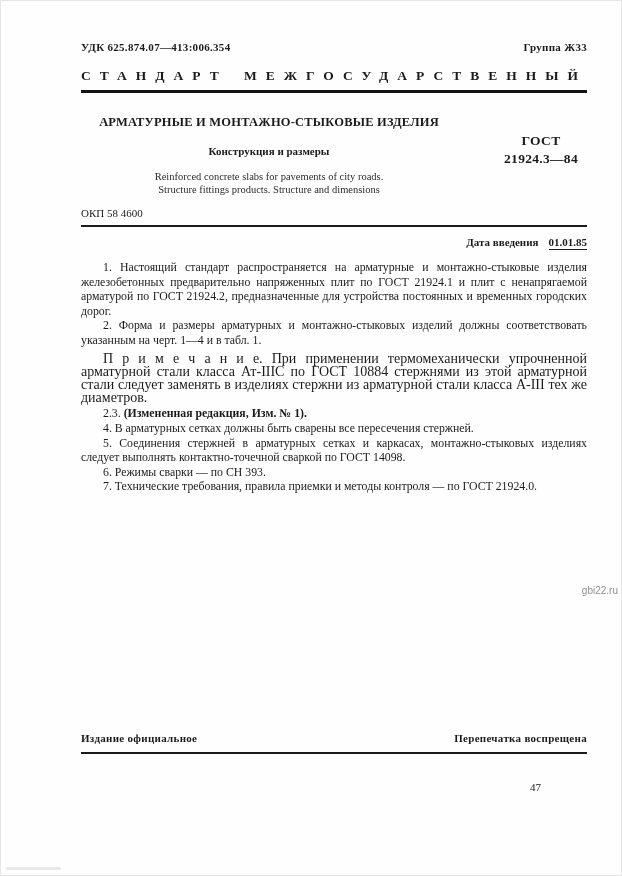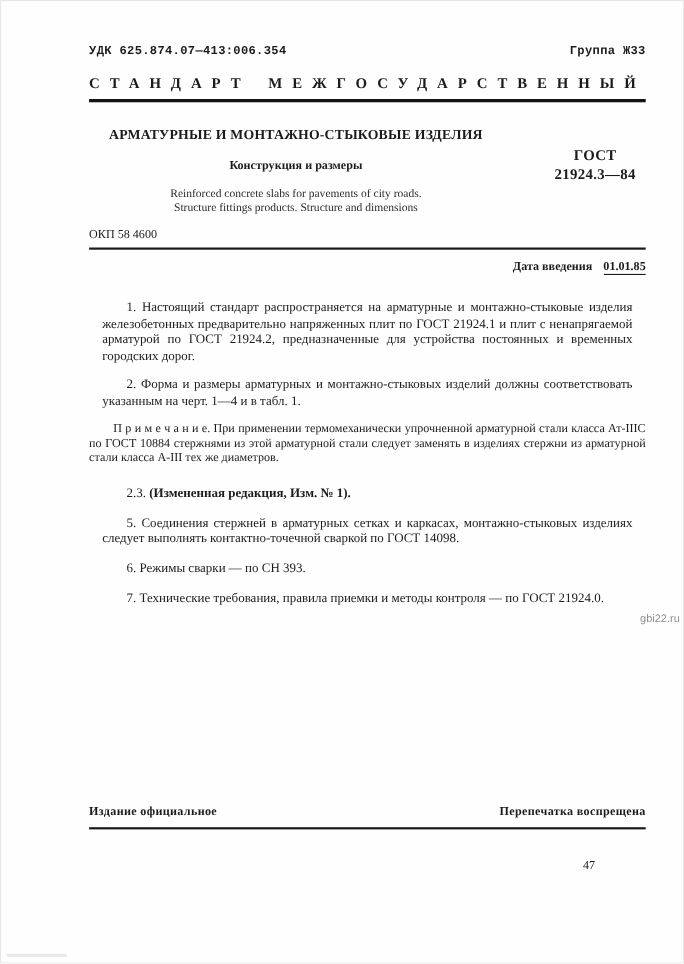--- a/index.html
+++ b/index.html
@@ -12,21 +12,21 @@
     font-family:"Liberation Serif", serif;
     color:#1b1b1b;
     overflow:hidden;
   }
   .abs { position:absolute; }
 
   
   .udk-row {
     left:80px; right:34px; top:40px;
     display:flex; justify-content:space-between;
-    font-size:11px; font-weight:bold; letter-spacing:0.3px;font-family:Liberation Mono, monospace;
+    font-size:11px; font-weight:bold; letter-spacing:0.3px;
   }
   .standard-row {
     left:80px; right:34px; top:67px;
     display:flex; justify-content:space-between;
     font-size:13.5px; font-weight:bold;
   }
   .standard-row .w { letter-spacing:9px; white-space:nowrap; }
   .standard-row .w2 { margin-right:-9px; }
   .thick-rule { left:80px; right:34px; top:89px; height:3px; background:#141414; }
 
@@ -41,27 +41,27 @@
     text-align:center; font-weight:bold; font-size:13.5px; line-height:17.5px;
     letter-spacing:0.3px;
   }
   .okp { left:80px; top:206px; font-size:11px; }
   .thin-rule { left:80px; right:34px; top:224px; height:2px; background:#1a1a1a; }
   .date-row { left:80px; right:34px; top:235px; text-align:right; font-size:11px; font-weight:bold; }
   .date-row .date-value { margin-left:10px; border-bottom:1.5px solid #1b1b1b; padding-bottom:1px; }
 
   
   .body-text { left:80px; right:34px; top:259px; font-size:11.8px; line-height:14.6px; }
-  .para { margin:12px; text-align:justify; text-indent:22px; }
-  .note { margin:4px 0 18px 0; font-size:11px; line-height:13.2px; text-align:justify; text-indent:22px; }
+  .para { margin:0; text-align:justify; text-indent:22px; }
+  .note { margin:4px 0 2px 0; font-size:14px; line-height:13.2px; text-align:justify; text-indent:22px; }
   .p23 .bold { font-weight:bold; }
 
   
   .watermark {
-    top:556px; right:3px;
+    top:584px; right:3px;
     font-family:"Liberation Sans", sans-serif;
     font-size:10px; color:#8f8f8f;
   }
 
   
   .footer-rule { left:80px; right:34px; top:751px; height:2px; background:#1a1a1a; }
   .footer-row {
     left:80px; right:34px; top:731px;
     display:flex; justify-content:space-between;
     font-size:11px; font-weight:bold; letter-spacing:0.3px;
@@ -105,20 +105,21 @@
 
   <div class="abs date-row">
     <span>Дата введения</span><span class="date-value">01.01.85</span>
   </div>
 
   <div class="abs body-text">
     <p class="para">1. Настоящий стандарт распространяется на арматурные и монтажно-стыковые изделия железобетонных предварительно напряженных плит по ГОСТ 21924.1 и плит с ненапрягаемой арматурой по ГОСТ 21924.2, предназначенные для устройства постоянных и временных городских дорог.</p>
     <p class="para">2. Форма и размеры арматурных и монтажно-стыковых изделий должны соответствовать указанным на черт. 1—4 и в табл. 1.</p>
     <p class="note">П р и м е ч а н и е. При применении термомеханически упрочненной арматурной стали класса Ат-IIIС по ГОСТ 10884 стержнями из этой арматурной стали следует заменять в изделиях стержни из арматурной стали класса А-III тех же диаметров.</p>
     <p class="para p23"><span>2.3. </span><span class="bold">(Измененная редакция, Изм. № 1).</span></p>
+    <p class="para">4. В арматурных сетках должны быть сварены все пересечения стержней.</p>
     <p class="para">5. Соединения стержней в арматурных сетках и каркасах, монтажно-стыковых изделиях следует выполнять контактно-точечной сваркой по ГОСТ 14098.</p>
     <p class="para">6. Режимы сварки — по СН 393.</p>
     <p class="para">7. Технические требования, правила приемки и методы контроля — по ГОСТ 21924.0.</p>
   </div>
 
   <div class="abs watermark">gbi22.ru</div>
 
   <div class="abs footer-rule"></div>
   <div class="abs footer-row">
     <span>Издание официальное</span>

